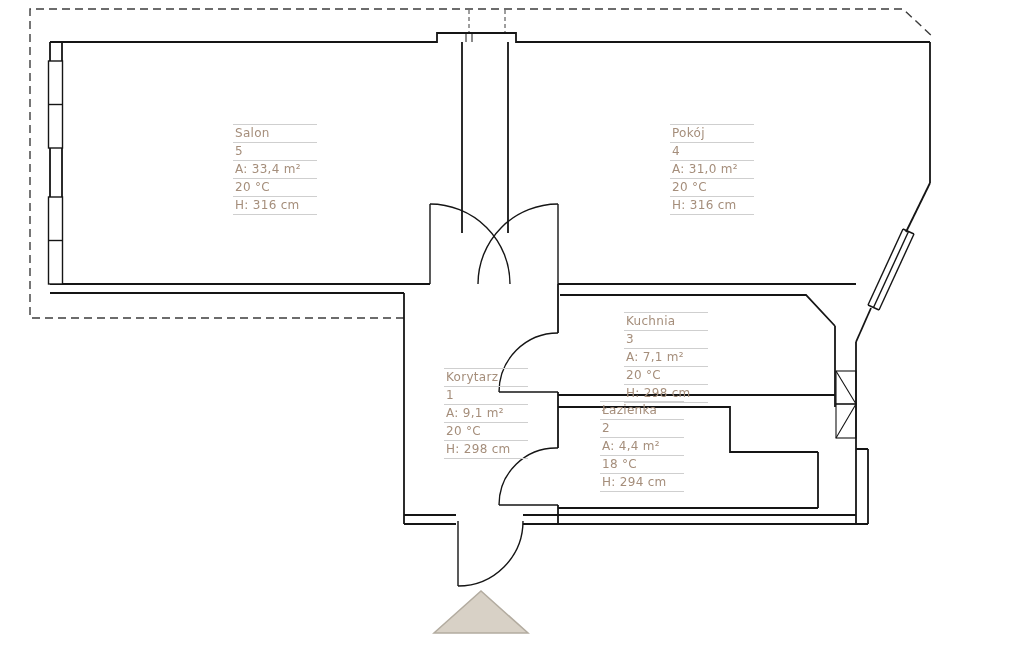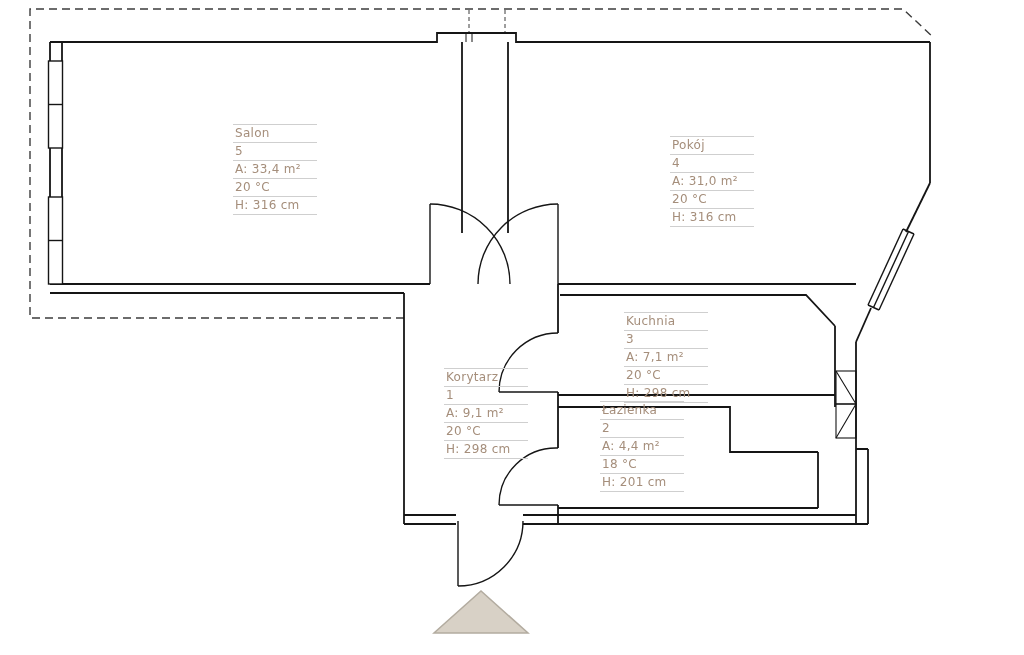--- a/index.html
+++ b/index.html
@@ -115,21 +115,21 @@
   </svg>
 
   <div class="room-label" style="left:233px;top:124px">
     <div class="rl-row">Salon</div>
     <div class="rl-row">5</div>
     <div class="rl-row">A: 33,4 m²</div>
     <div class="rl-row">20 °C</div>
     <div class="rl-row">H: 316 cm</div>
   </div>
 
-  <div class="room-label" style="left:670px;top:136px">
+  <div class="room-label" style="left:670px;top:124px">
     <div class="rl-row">Pokój</div>
     <div class="rl-row">4</div>
     <div class="rl-row">A: 31,0 m²</div>
     <div class="rl-row">20 °C</div>
     <div class="rl-row">H: 316 cm</div>
   </div>
 
   <div class="room-label" style="left:624px;top:312px">
     <div class="rl-row">Kuchnia</div>
     <div class="rl-row">3</div>
@@ -144,16 +144,16 @@
     <div class="rl-row">A: 9,1 m²</div>
     <div class="rl-row">20 °C</div>
     <div class="rl-row">H: 298 cm</div>
   </div>
 
   <div class="room-label" style="left:600px;top:401px">
     <div class="rl-row">Łazienka</div>
     <div class="rl-row">2</div>
     <div class="rl-row">A: 4,4 m²</div>
     <div class="rl-row">18 °C</div>
-    <div class="rl-row">H: 201 cm</div>
+    <div class="rl-row">H: 294 cm</div>
   </div>
 
 </div>
 
 </body></html>

